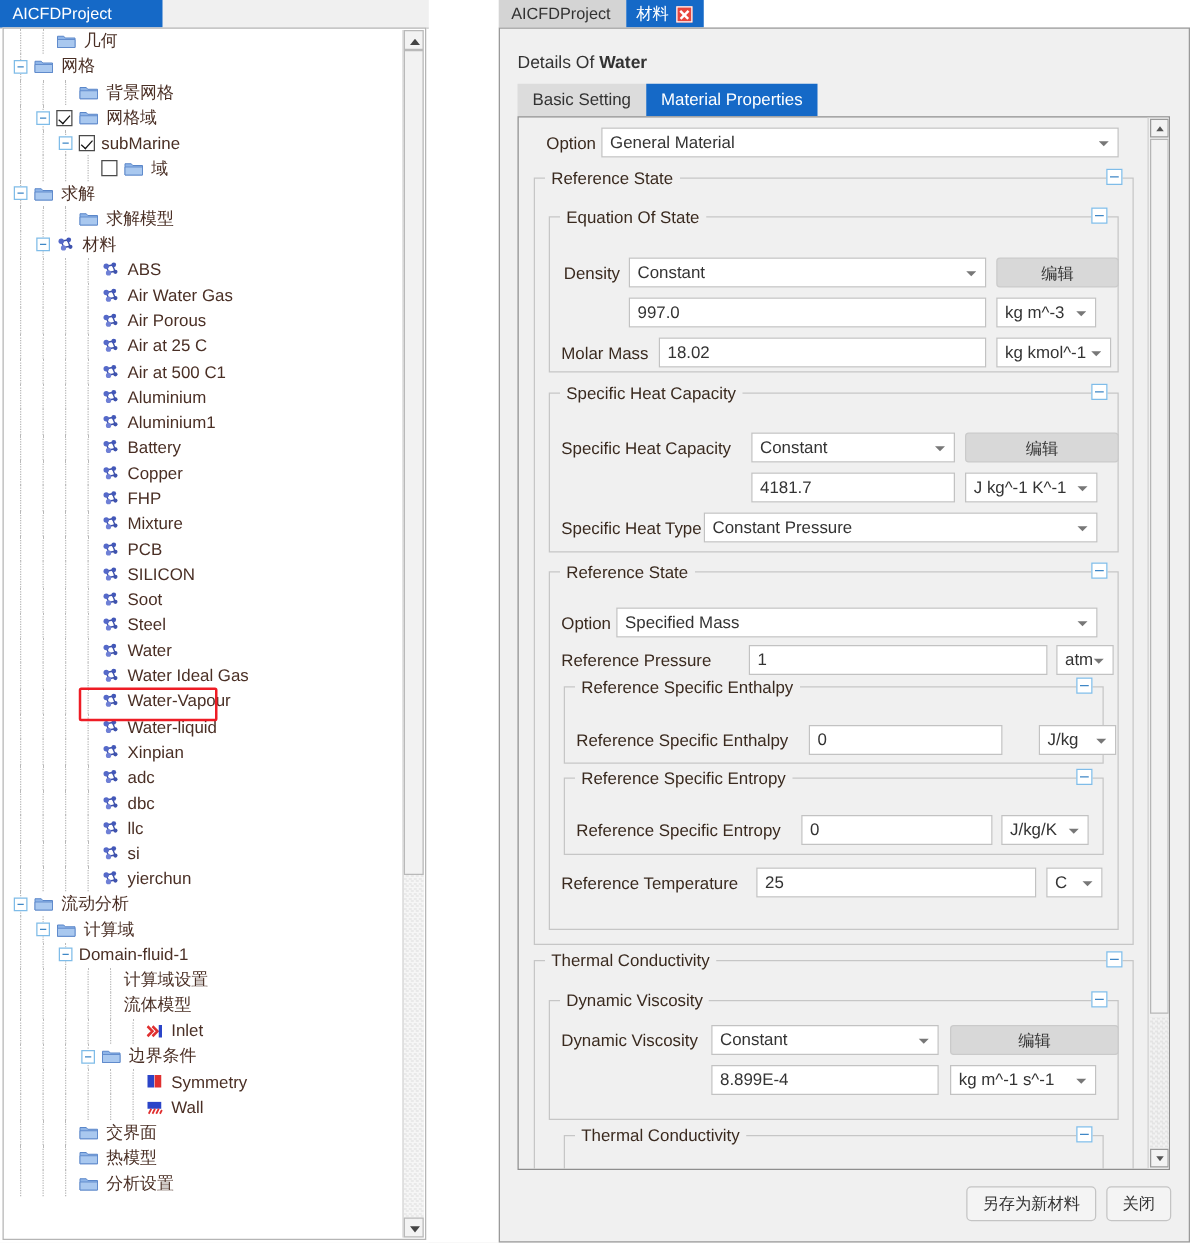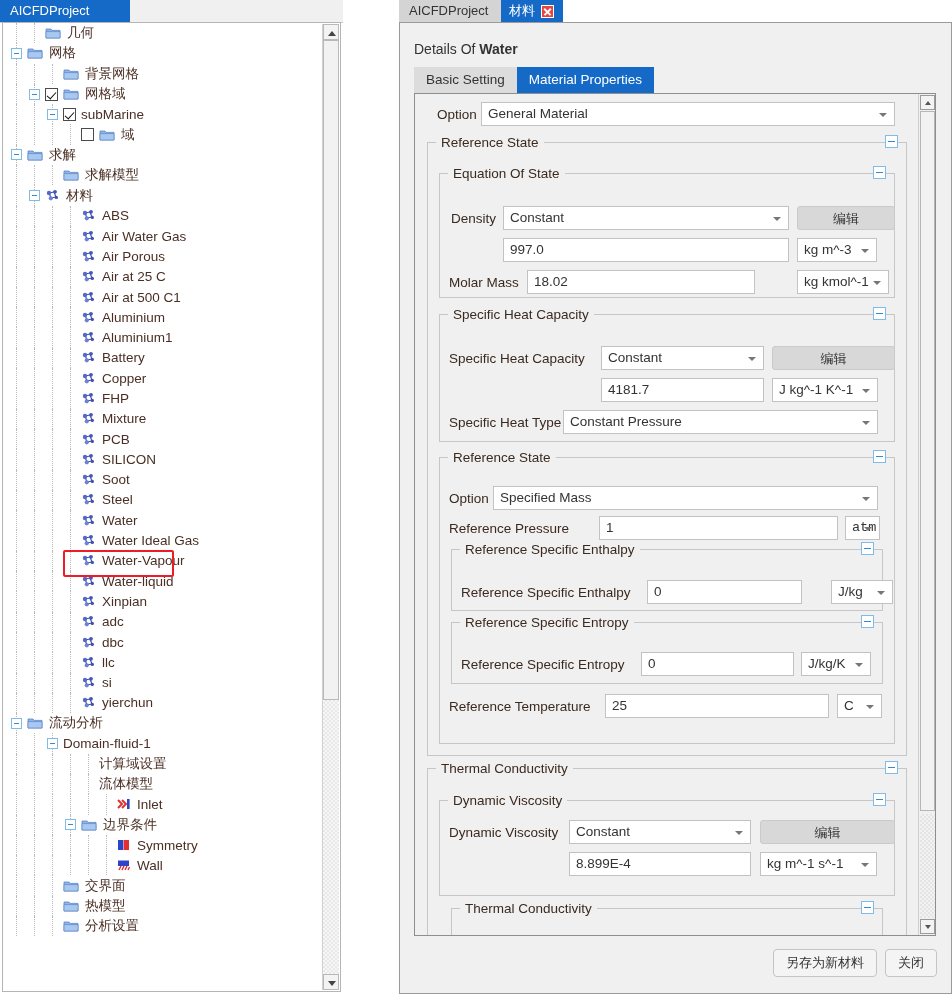--- a/index.html
+++ b/index.html
@@ -897,20 +897,35 @@
             <span class="exp"></span>
             <span class="sp" style="width: 5px;"></span>
             <span class="folder">
               <svg width="16" height="12" viewBox="0 0 16 12">
                 <path d="M1 2 L6 2 L7.2 3.4 L15 3.4 L15 11 L1 11 Z" fill="#8fb5e8" stroke="#5b87c9" stroke-width="0.8"></path>
                 <path d="M1 4.6 L15 4.6 L15 11 L1 11 Z" fill="#a9c8ef" stroke="#5b87c9" stroke-width="0.7"></path>
               </svg>
             </span>
             <span class="sp" style="width: 6px;"></span>
             <span class="lbl">流动分析</span>
+          </div>
+          <div class="trow">
+            <span class="guide" style="left: 13px;"></span>
+            <span class="guide" style="left: 31px;"></span>
+            <span class="sp" style="width: 26px;"></span>
+            <span class="exp"></span>
+            <span class="sp" style="width: 5px;"></span>
+            <span class="folder">
+              <svg width="16" height="12" viewBox="0 0 16 12">
+                <path d="M1 2 L6 2 L7.2 3.4 L15 3.4 L15 11 L1 11 Z" fill="#8fb5e8" stroke="#5b87c9" stroke-width="0.8"></path>
+                <path d="M1 4.6 L15 4.6 L15 11 L1 11 Z" fill="#a9c8ef" stroke="#5b87c9" stroke-width="0.7"></path>
+              </svg>
+            </span>
+            <span class="sp" style="width: 6px;"></span>
+            <span class="lbl">计算域</span>
           </div>
           <div class="trow">
             <span class="guide" style="left: 13px;"></span>
             <span class="guide" style="left: 31px;"></span>
             <span class="guide" style="left: 49px;"></span>
             <span class="sp" style="width: 44px;"></span>
             <span class="exp"></span>
             <span class="sp" style="width: 5px;"></span>
             <span class="lbl">Domain-fluid-1</span>
           </div>
@@ -1107,21 +1122,21 @@
             <span>Constant</span>
             <span class="cav"></span>
           </div>
           <div class="btn-edit" style="left:382px;top:112px;width:98px;">编辑</div>
           <div class="inp" style="left:88px;top:144px;width:286px;">997.0</div>
           <div class="combo" style="left:382px;top:144px;width:80px;">
             <span>kg m^-3</span>
             <span class="cav"></span>
           </div>
           <div class="fld-label" style="left:34px;top:181px;">Molar Mass</div>
-          <div class="inp" style="left:112px;top:176px;width:228px;">18.02</div>
+          <div class="inp" style="left:112px;top:176px;width:262px;">18.02</div>
           <div class="combo" style="left:382px;top:176px;width:92px;">
             <span>kg kmol^-1</span>
             <span class="cav"></span>
           </div>
 
           <div class="grp" style="left:24px;top:220px;width:456px;height:128px;">
             <span class="grp-title">Specific Heat Capacity</span>
             <span class="grp-collapse"></span>
           </div>
           <div class="fld-label" style="left:34px;top:257px;">Specific Heat Capacity</div>
@@ -1145,21 +1160,21 @@
             <span class="grp-title">Reference State</span>
             <span class="grp-collapse"></span>
           </div>
           <div class="fld-label" style="left:34px;top:397px;">Option</div>
           <div class="combo" style="left:78px;top:392px;width:385px;">
             <span>Specified Mass</span>
             <span class="cav"></span>
           </div>
           <div class="fld-label" style="left:34px;top:427px;">Reference Pressure</div>
           <div class="inp" style="left:184px;top:422px;width:239px;">1</div>
-          <div class="combo" style="left:430px;top:422px;width:35px;font-family:Liberation Mono, monospace;">
+          <div class="combo" style="left:430px;top:422px;width:46px;">
             <span>atm</span>
             <span class="cav"></span>
           </div>
 
           <div class="grp" style="left:36px;top:455px;width:432px;height:62px;">
             <span class="grp-title">Reference Specific Enthalpy</span>
             <span class="grp-collapse"></span>
           </div>
           <div class="fld-label" style="left:46px;top:491px;">Reference Specific Enthalpy</div>
           <div class="inp" style="left:232px;top:486px;width:155px;">0</div>

